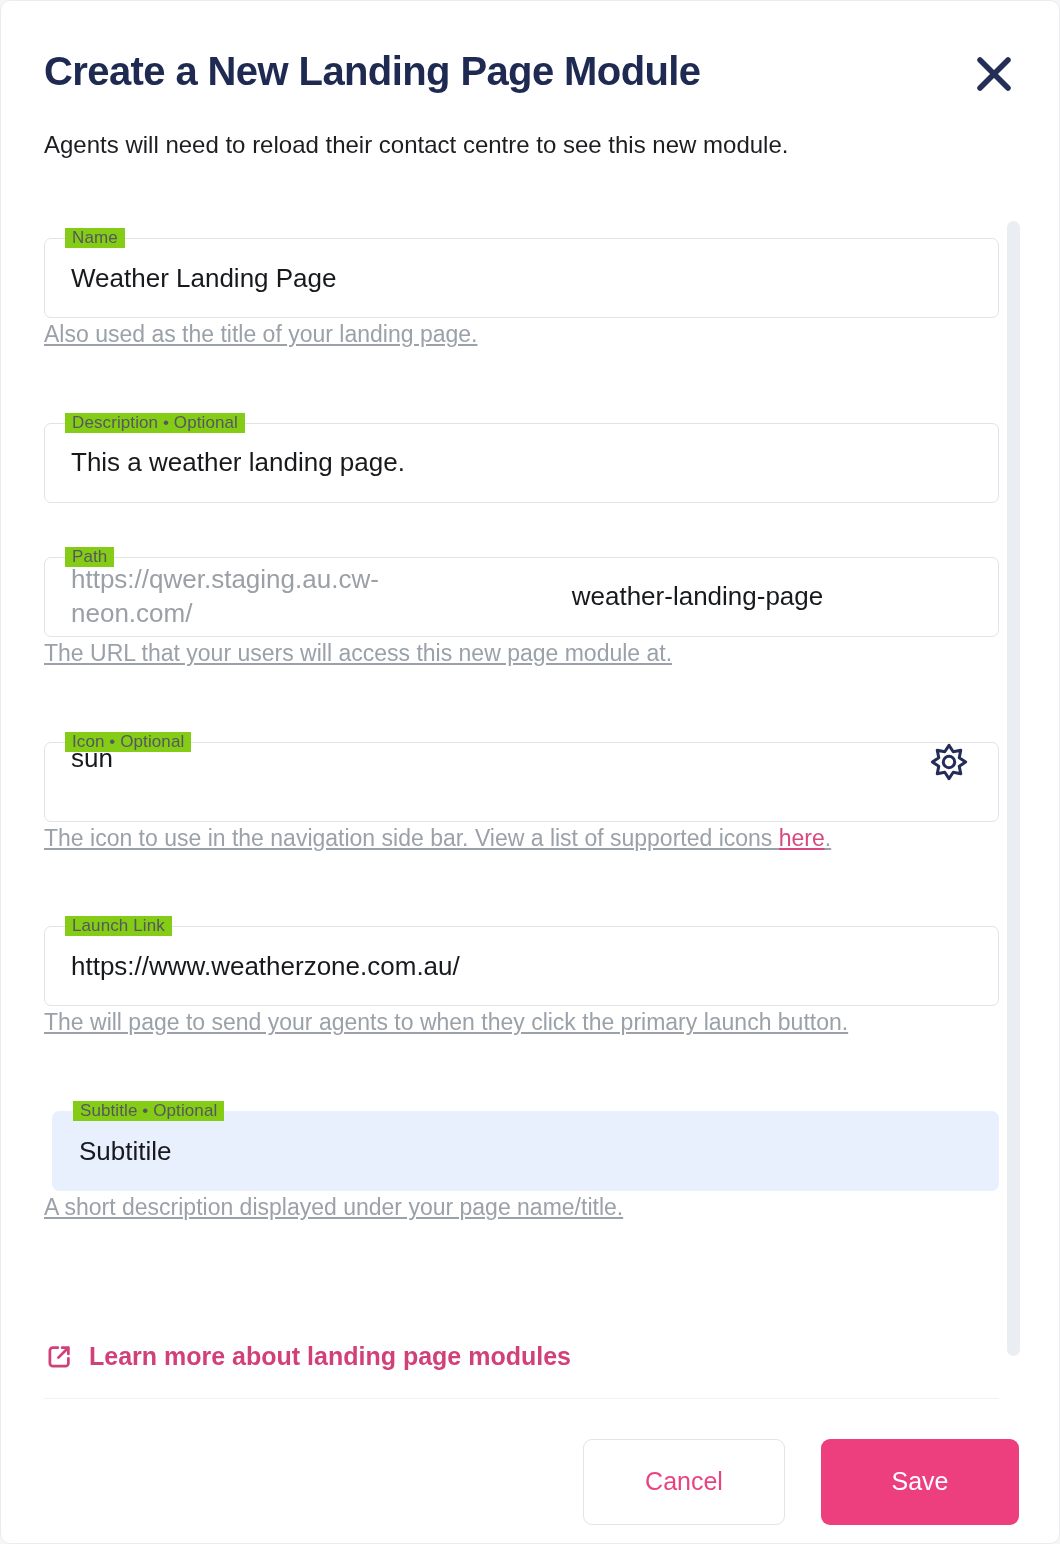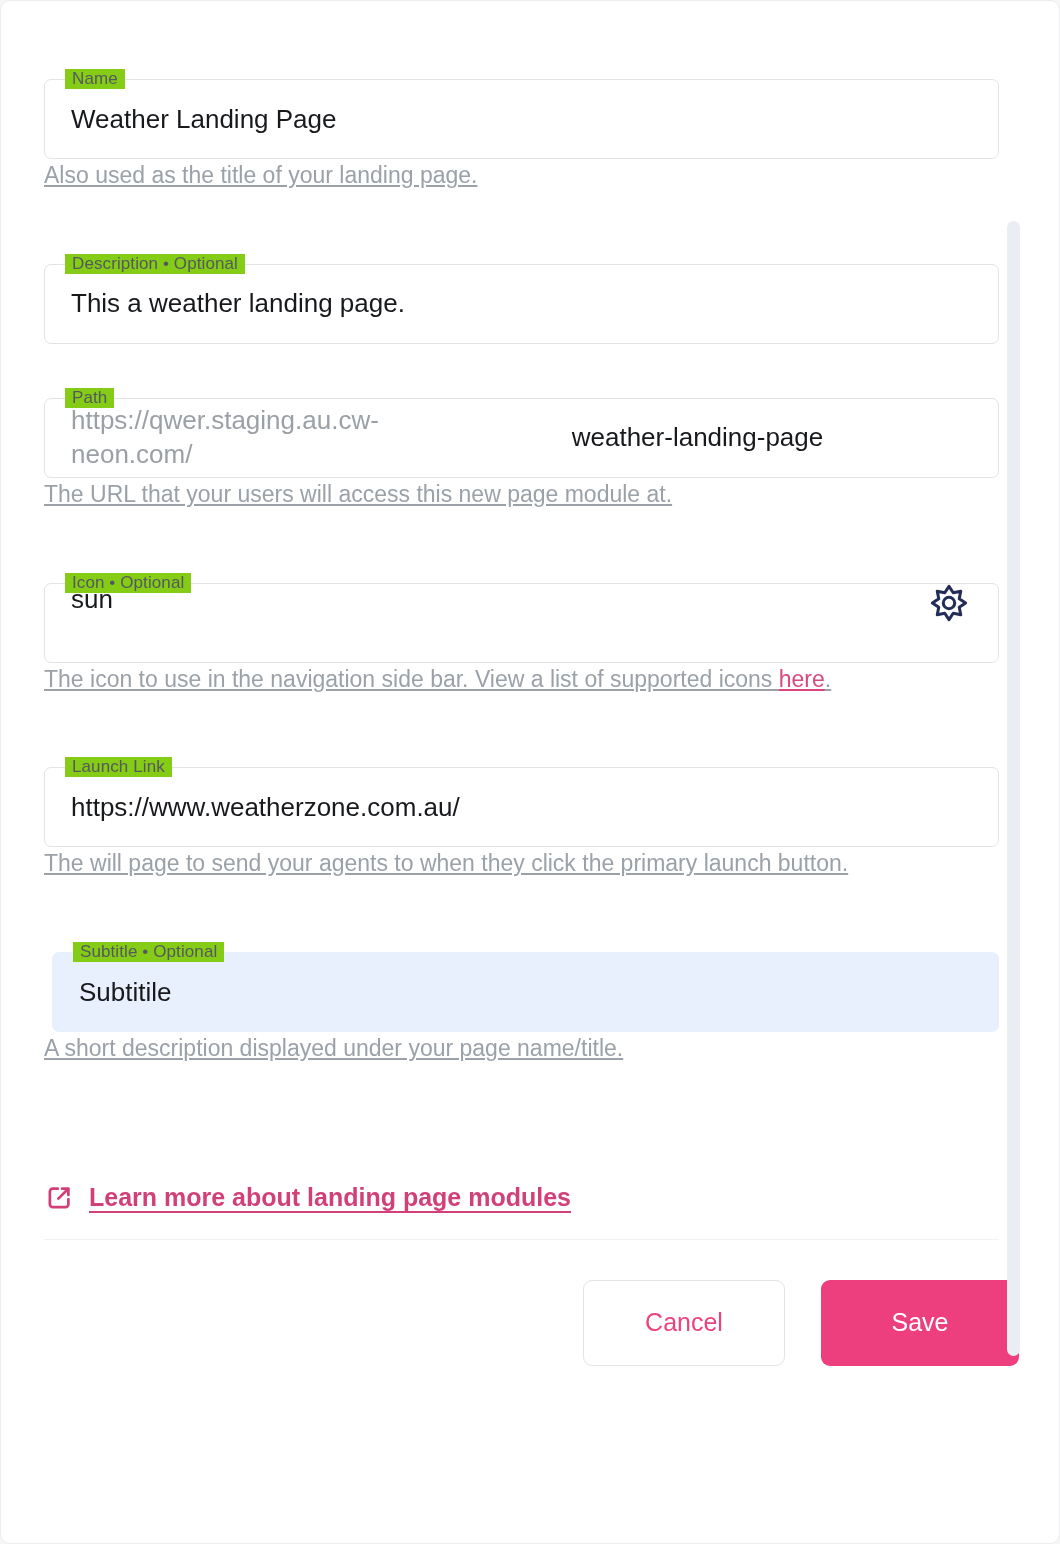--- a/index.html
+++ b/index.html
@@ -70,21 +70,21 @@
   .icon-inner { display:flex; height:100%; padding:0 30px 0 26px; }
   .icon-inner .val { flex:1; font-size:26px; color:#17191c; }
   .here-link { color:#d8487f; text-decoration:underline; cursor:pointer; }
   
   .field.autofill { background:#e8f0fe; border-color:#e8f0fe;margin-left:8px; }
   
   .learn-more {
     margin-top:46px;
     display:inline-flex; align-items:center; gap:15px;
     color:#d2407a; font-size:25px; font-weight:600;
-    text-decoration:underline; cursor:pointer;
+    cursor:pointer;
     text-underline-offset:5px;
   }
   .divider { margin-top:22px; border-top:1px solid #f1f2f3; }
   
   .footer {
     display:flex; justify-content:flex-end; align-items:center;
     gap:36px; padding:40px 40px 0 0;
   }
   .btn {
     height:86px; border-radius:9px; font-size:25px;
@@ -104,20 +104,33 @@
     width:13px; height:1135px;
     background:#eaedf1; border-radius:7px;
   }
   svg { display:block; }
 </style>
 </head>
 <body>
 
 <div class="modal">
 
+  <div class="header">
+    <div class="title-row">
+      <h1 class="title">Create a New Landing Page Module</h1>
+      <button class="close-btn">
+        <span>
+          <svg width="46" height="46" viewBox="0 0 46 46" fill="none">
+            <path d="M9 9 L37 37 M37 9 L9 37" stroke="#242e57" stroke-width="5.5" stroke-linecap="round"></path>
+          </svg>
+        </span>
+      </button>
+    </div>
+    <p class="intro">Agents will need to reload their contact centre to see this new module.</p>
+  </div>
 
   <div class="content">
 
     
     <div class="group">
       <div class="field">
         <span class="flabel">Name</span>
         <div class="fvalue">Weather Landing Page</div>
       </div>
       <div class="helper">Also used as the title of your landing page.</div>

